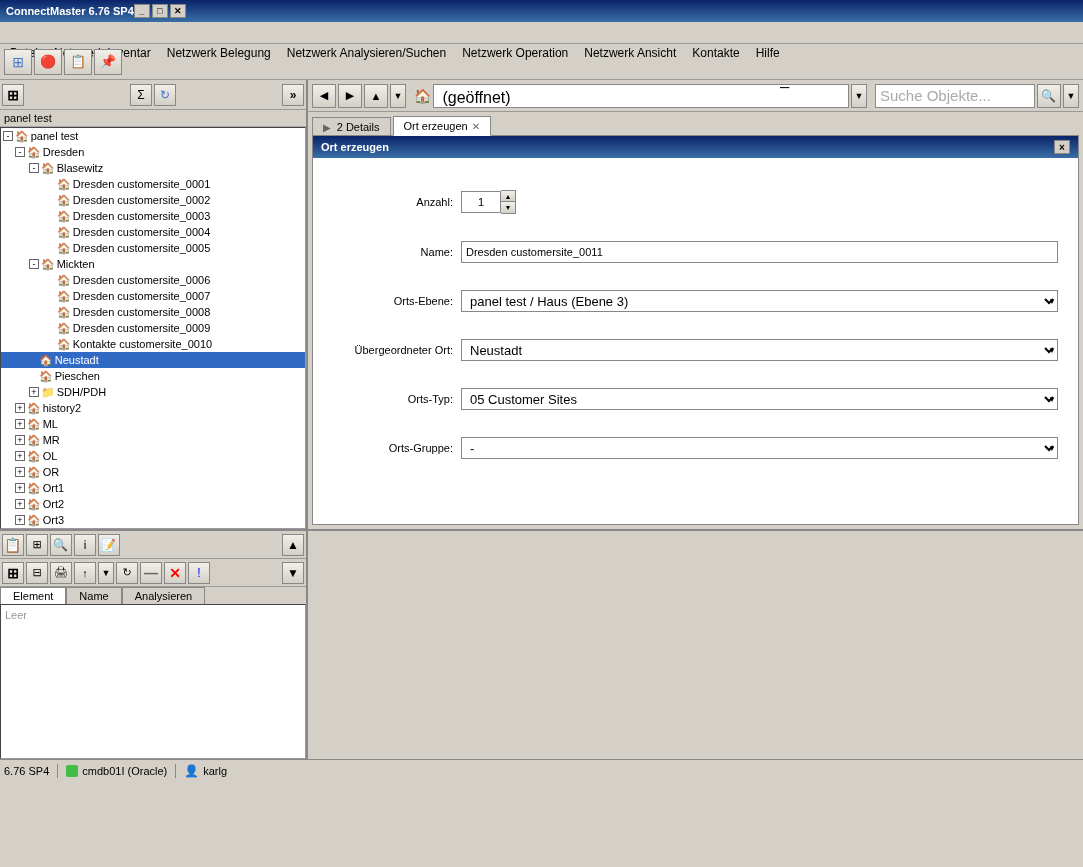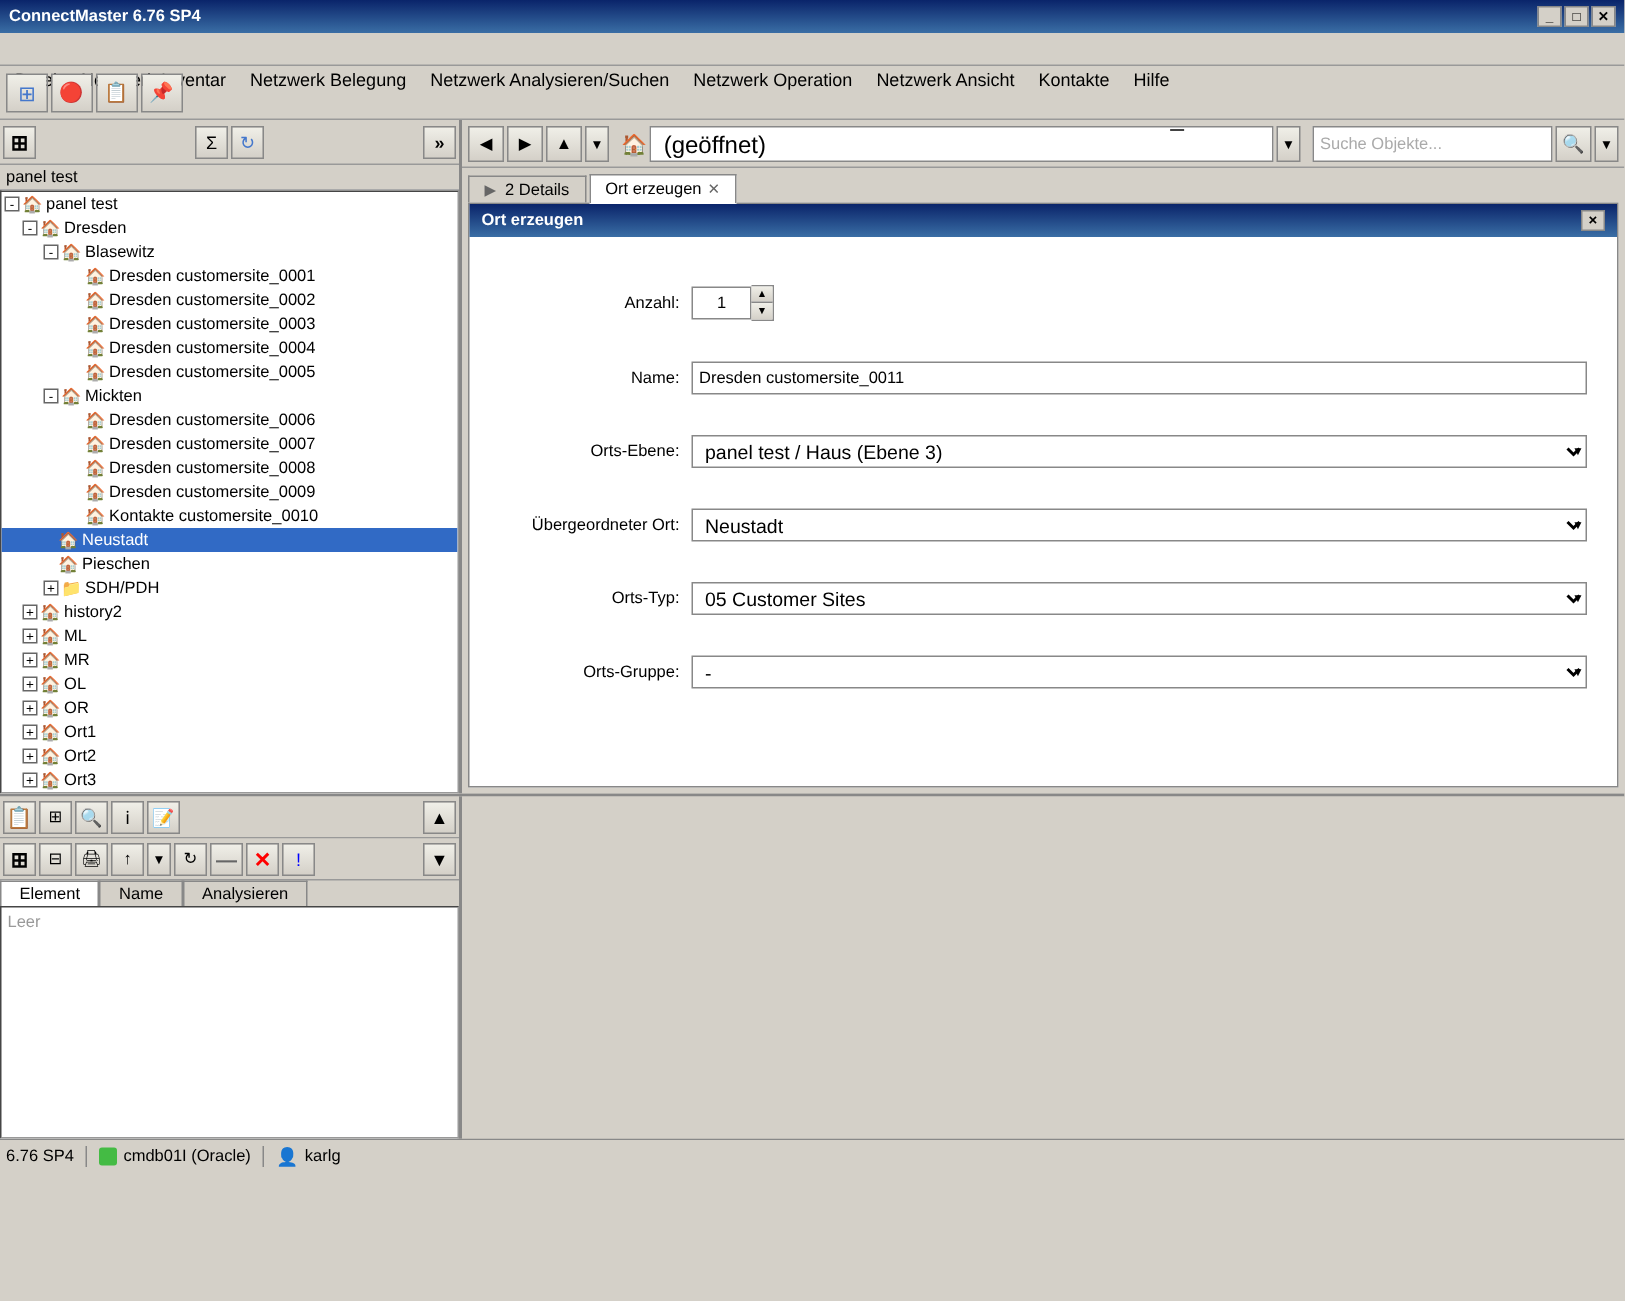--- a/index.html
+++ b/index.html
@@ -5,21 +5,21 @@
     * { margin: 0; padding: 0; box-sizing: border-box; }
     body { font-family: Arial, sans-serif; font-size: 11px; background: #d4d0c8; width: 1083px; height: 867px; overflow: hidden; }
 
     
     .title-bar {
       background: linear-gradient(to bottom, #0a246a, #3a6ea5);
       color: white;
       height: 22px;
       display: flex;
       align-items: center;
-      justify-content: space-between;
+      justify-content: flex-start;
       padding: 0 6px;
       font-size: 11px;
       font-weight: bold;
     }
     .title-bar-controls { display: flex; gap: 2px; }
     .title-bar-btn {
       width: 16px; height: 14px;
       background: #d4d0c8;
       border: 1px solid #888;
       font-size: 9px;
@@ -640,21 +640,21 @@
       <div style="width:4px;"></div>
       <div style="display:flex; align-items:center; gap:2px;">
         <span style="color:#4477aa; font-size:14px;">🏠</span>
       </div>
       <div class="breadcrumb-bar">
         <span>Details: Dresden Mickten Dresden customersite_0006  (geöffnet)</span>
       </div>
       <div class="right-toolbar-dropdown">▼</div>
       <div style="width:4px;"></div>
       <div class="search-bar">
-        <span style="color:#aaa; font-size:11px;">Suche Objekte...</span>
+        <span style="color:#aaa; font-size:15px;">Suche Objekte...</span>
       </div>
       <div class="search-btn">
         <span style="font-size:12px;">🔍</span>
       </div>
       <div class="right-toolbar-dropdown">▼</div>
     </div>
 
     <div class="tabs-area">
       <div class="tab-bar">
         <div class="tab">

